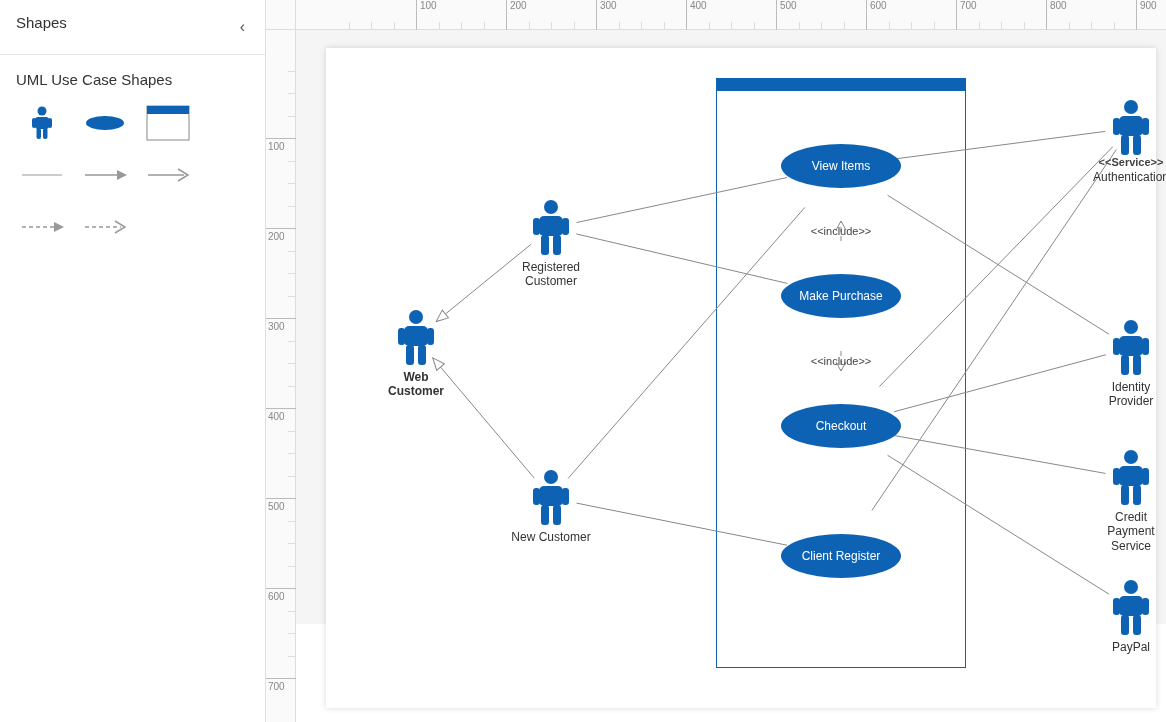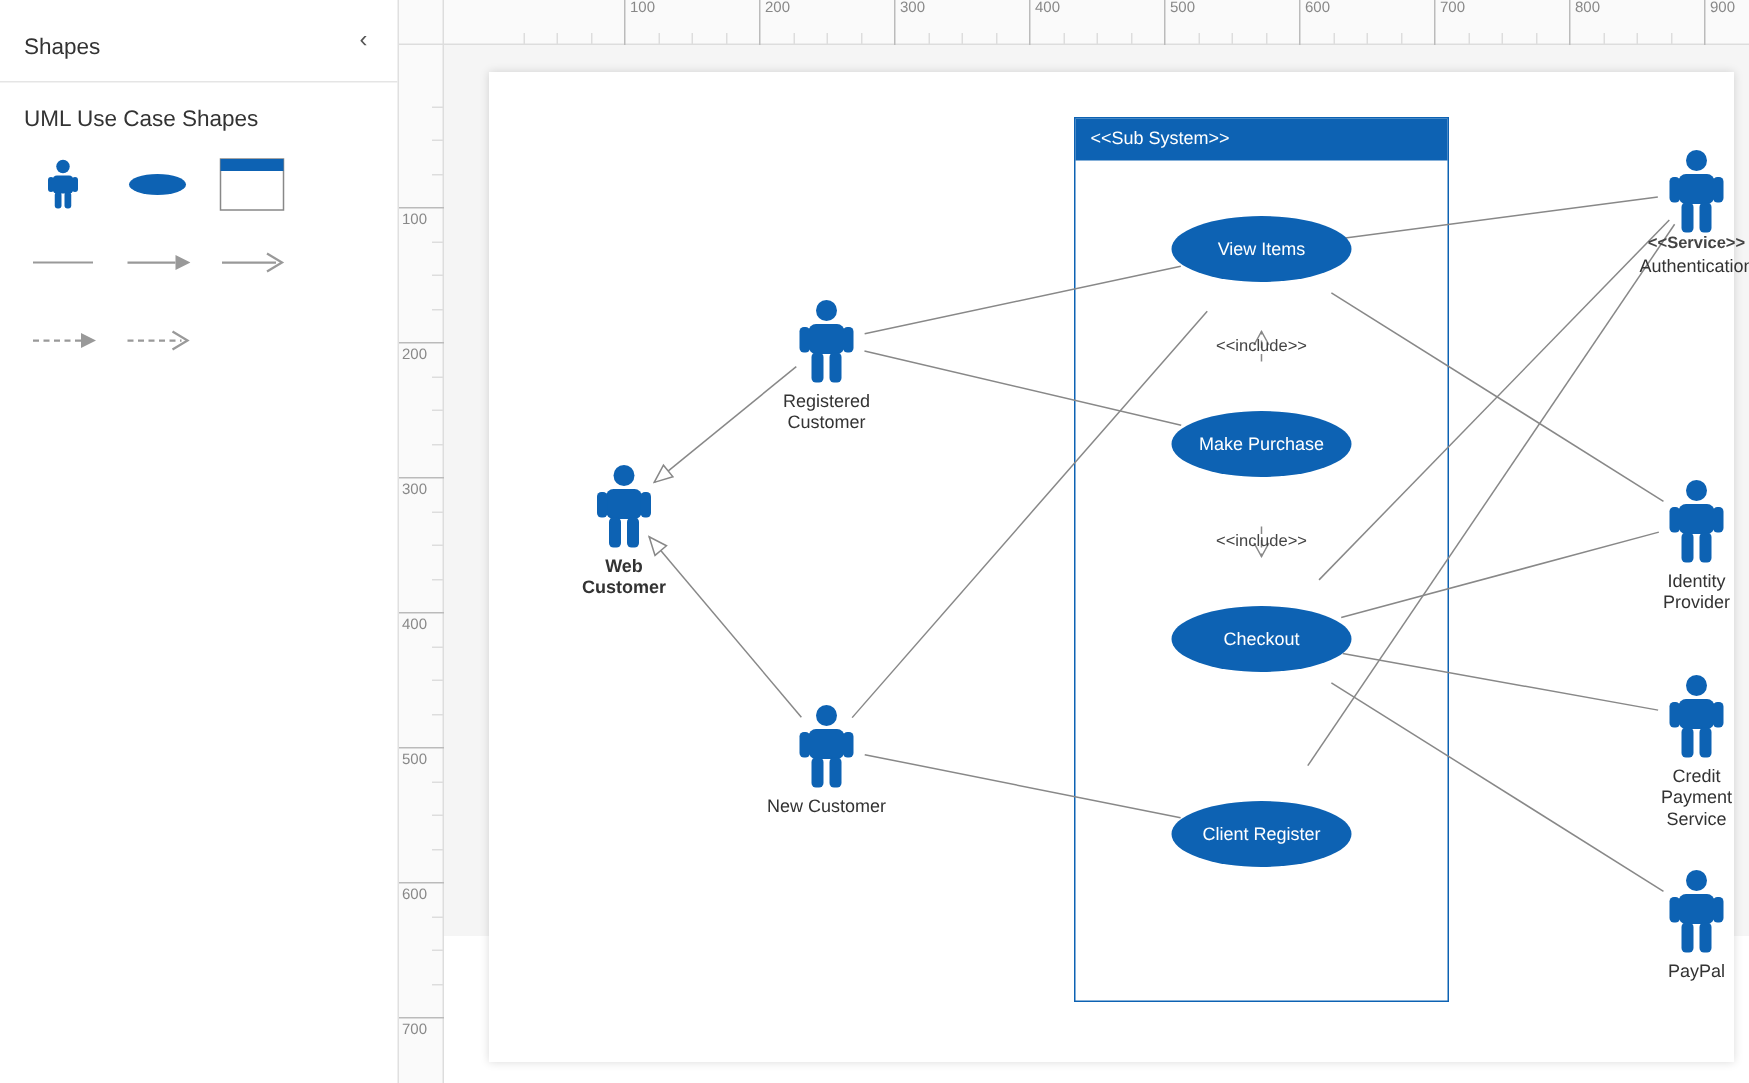--- a/index.html
+++ b/index.html
@@ -17,21 +17,21 @@
   .sidebar {
     width: 266px;
     height: 722px;
     border-right: 1px solid #e0e0e0;
     background: #fff;
     display: flex;
     flex-direction: column;
   }
   .sidebar-header {
     display: flex;
-    align-items: flex-end;
+    align-items: flex-start;
     justify-content: space-between;
     padding: 14px 16px;
     border-bottom: 1px solid #e5e5e5;
     font-size: 15px;
   }
   .collapse-icon {
     font-size: 16px;
     color: #555;
     cursor: pointer;
     padding: 4px;
@@ -326,21 +326,20 @@
       </div>
       <div class="tick minor" style="top: 625.5px;"></div>
       <div class="tick minor" style="top: 603px;"></div>
       <div class="tick minor" style="top: 580.5px;"></div>
     </div>
 
   <div class="page" id="page">
 
     <div class="system-box" id="system-box" style="left: 390px; top: 30px; width: 250px; height: 590px;">
       <div class="system-header">
-        <div>&lt;&lt;Sub System&gt;&gt;</div>
       </div>
     </div>
 
     <svg class="diagram-svg" id="svg-layer">
       <line x1="545.8513523891431" y1="462.467659232575" x2="790.4157243251324" y2="101.52437927187364" stroke="#888" stroke-width="1"></line>
         <line x1="561.5856778470397" y1="407.23652885572835" x2="782.9776795632176" y2="546.1790954500193" stroke="#888" stroke-width="1"></line>
         <line x1="569.136580233574" y1="387.70724886946846" x2="779.4081620714013" y2="425.4111187162513" stroke="#888" stroke-width="1"></line>
         <line x1="568.1124017106231" y1="363.71459540197037" x2="779.8923191913418" y2="306.7531003554322" stroke="#888" stroke-width="1"></line>
         <line x1="553.358195400694" y1="338.5836474848042" x2="786.8670349014901" y2="98.6331848253653" stroke="#888" stroke-width="1"></line>
         <line x1="561.5856778470397" y1="147.23652885572835" x2="782.9776795632176" y2="286.1790954500193" stroke="#888" stroke-width="1"></line>

